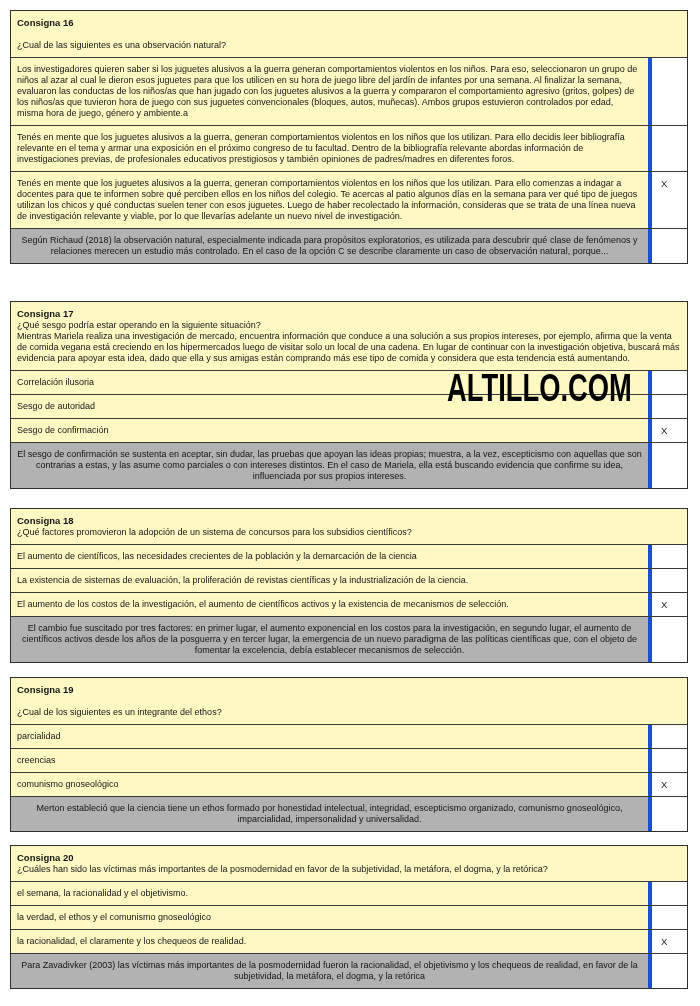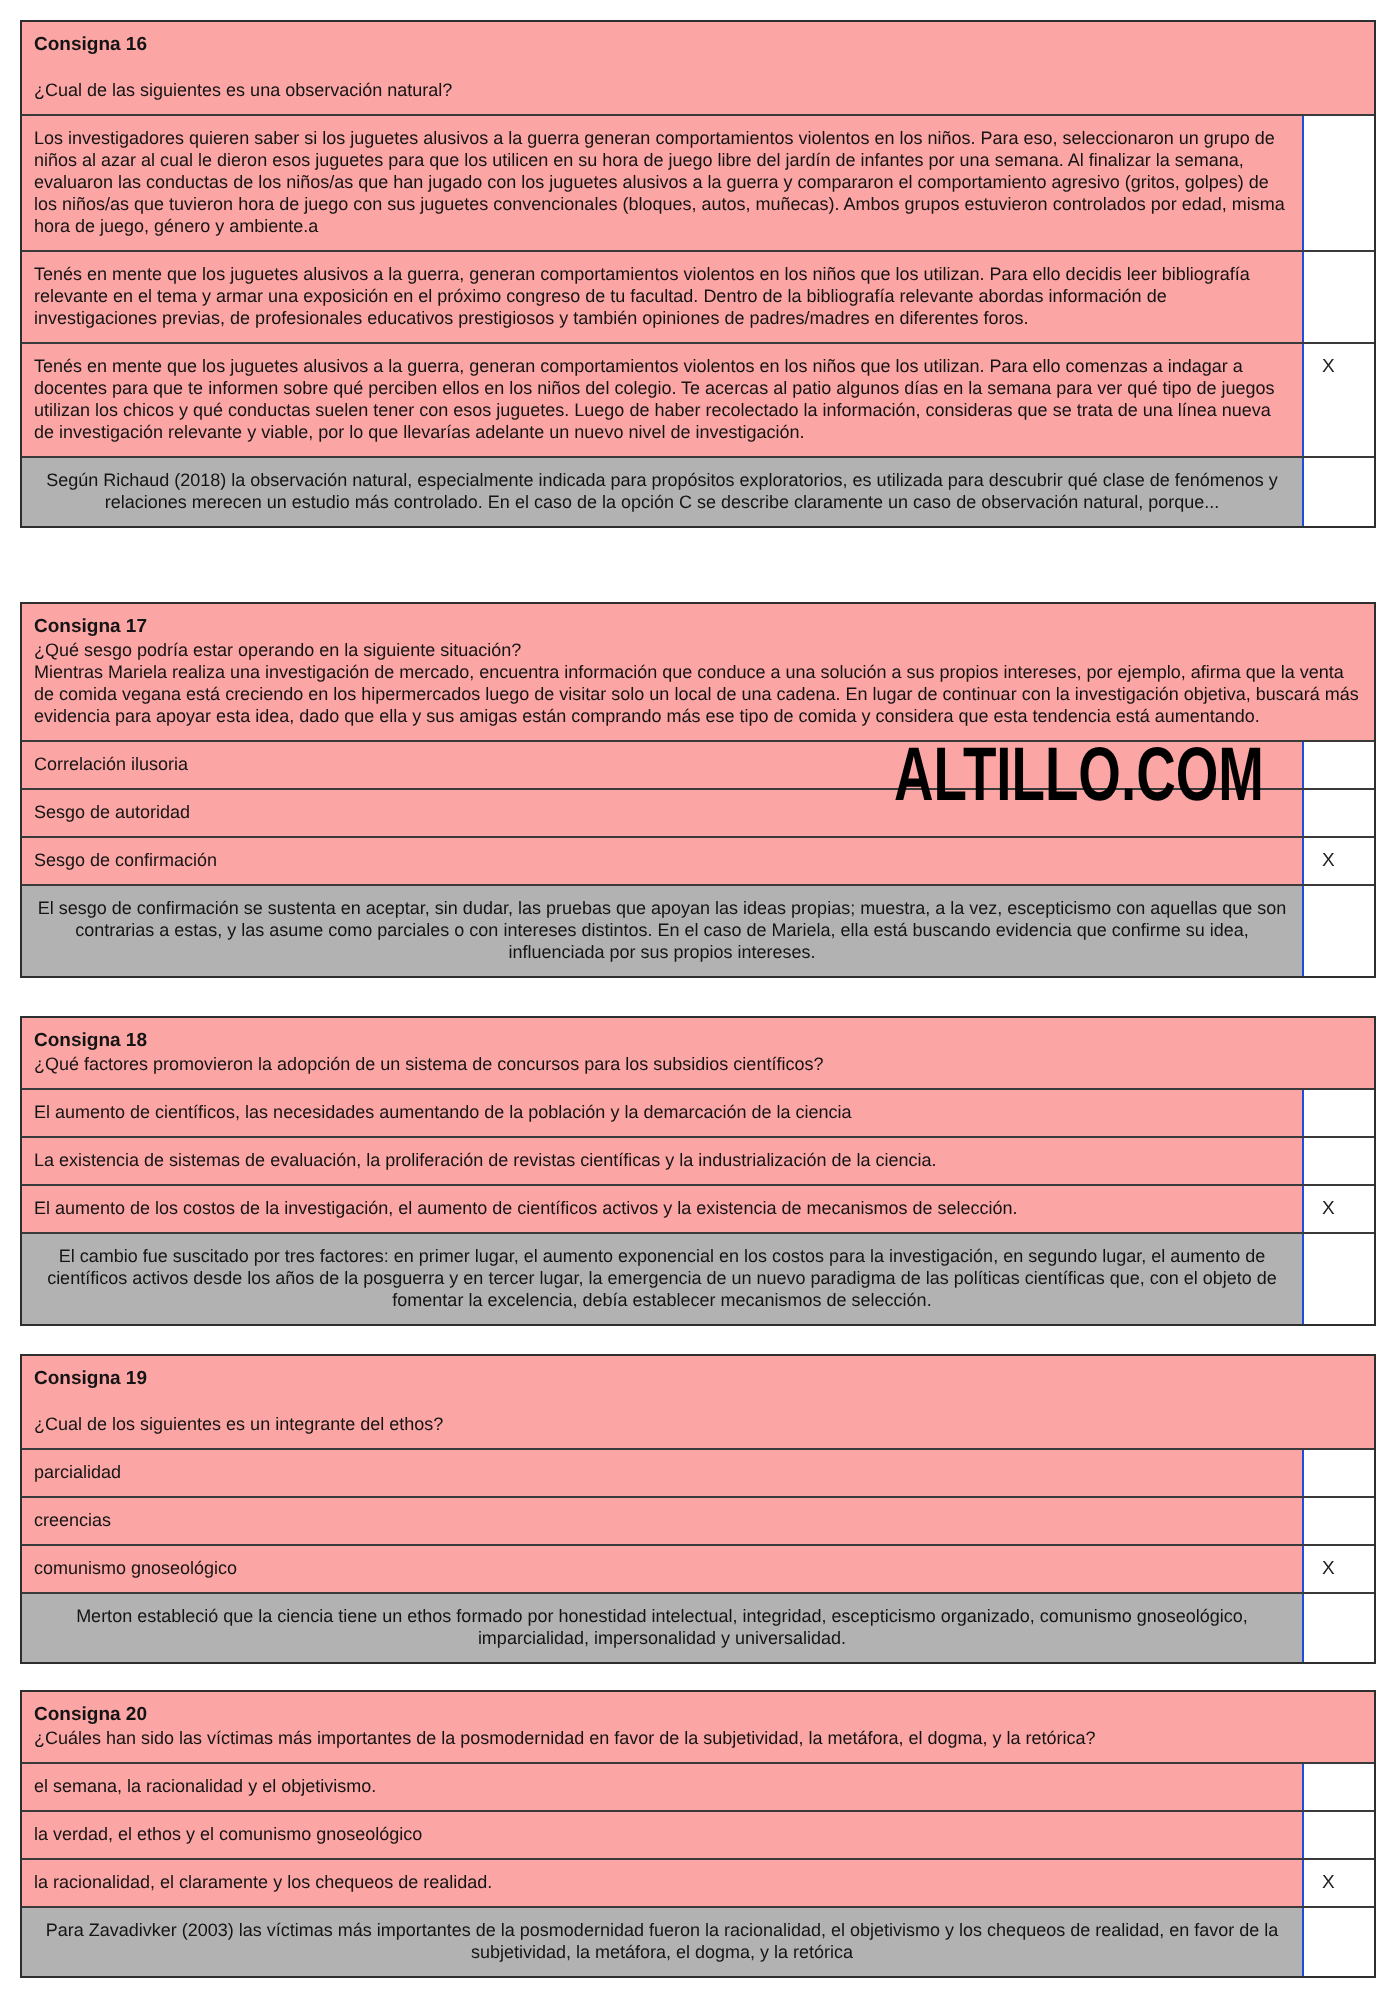--- a/index.html
+++ b/index.html
@@ -6,34 +6,34 @@
   html, body { background: #ffffff; }
   body {
     width: 700px; height: 1006px;
     font-family: "Liberation Sans", sans-serif;
     font-size: 9px; line-height: 11px; color: #141414;
     position: relative; overflow: hidden;
   }
   .page { padding: 10px 12px 0 10px; }
   .consigna {
     border: 1.5px solid #2e2e2e;
-    background: #fca5a5;
+    background: #fef9c3;
   }
   .gap-13 { margin-bottom: 13px; }
   .gap-19 { margin-bottom: 19px; margin-top: 37px; }
   .gap-21 { margin-bottom: 14px; }
   .c-header { padding: 6px 7px 6px 6px; }
   .c-title { font-weight: bold; font-size: 9.5px; line-height: 12px; }
   .c-question { }
   .c-question.gapped { margin-top: 11px; }
   .c-scenario { }
   .row { display: flex; border-top: 1px solid #3a3a3a; align-items: stretch; }
   .row-text {
     flex: 1 1 auto; padding: 6px; min-height: 11px;
-    border-right: 1px solid #1d4ed8;
+    border-right: 4px solid #1d4ed8;
   }
   .row-mark {
     flex: 0 0 35px; width: 35px; padding: 6px 2px 2px 9px;
     font-size: 9.5px; color: #222; background: #fff;
   }
   .row.explanation .row-text { background: #b2b2b2; text-align: center; }
   .watermark {
     position: absolute; left: 447px; top: 371px;
     font-size: 38px; line-height: 34px; font-weight: bold;
     color: #000; letter-spacing: 0px; white-space: nowrap;
@@ -92,21 +92,21 @@
       <div class="row-mark"></div>
     </div>
   </section>
 
   <section class="consigna gap-21">
     <div class="c-header">
       <div class="c-title">Consigna 18</div>
       <div class="c-question">¿Qué factores promovieron la adopción de un sistema de concursos para los subsidios científicos?</div>
     </div>
     <div class="row">
-      <div class="row-text">El aumento de científicos, las necesidades aumentando de la población y la demarcación de la ciencia</div>
+      <div class="row-text">El aumento de científicos, las necesidades crecientes de la población y la demarcación de la ciencia</div>
       <div class="row-mark"></div>
     </div>
     <div class="row">
       <div class="row-text">La existencia de sistemas de evaluación, la proliferación de revistas científicas y la industrialización de la ciencia.</div>
       <div class="row-mark"></div>
     </div>
     <div class="row">
       <div class="row-text">El aumento de los costos de la investigación, el aumento de científicos activos y la existencia de mecanismos de selección.</div>
       <div class="row-mark">X</div>
     </div>

